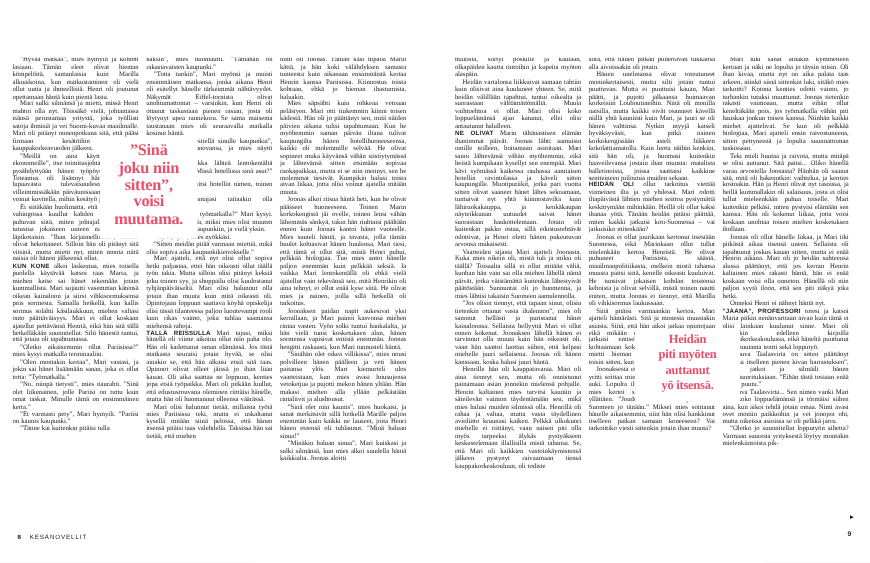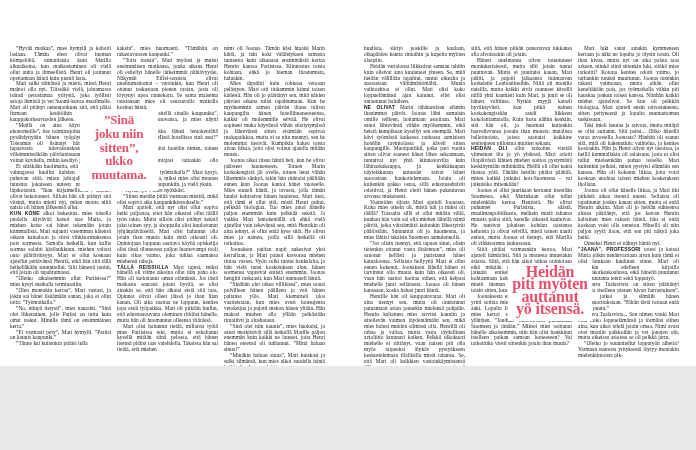--- a/index.html
+++ b/index.html
@@ -1,34 +1,34 @@
 <!DOCTYPE html>
 <html lang="fi"><head>
 <meta charset="utf-8">
 <style>
   html,body{margin:0;padding:0;}
   body{background:#e9e9e9;font-family:"Liberation Serif",serif;}
-  .spread{position:relative;width:696px;height:366px;background:#ffffff;overflow:hidden;margin:0 auto;}
+  .spread{position:relative;width:696px;height:450px;background:#ffffff;overflow:hidden;margin:0 auto;}
   .page{position:absolute;top:0;width:348px;height:450px;}
   #page-left{left:0;}
   #page-right{left:348px;}
 
   .col{position:absolute;top:46px;width:101px;height:372px;overflow:hidden;
        text-align:justify;font-size:5.4px;line-height:5.9px;color:#1d1c1b;
        font-family:"Liberation Serif",serif;word-spacing:0.2px;}
   #col1{left:10px;} #col2{left:117px;} #col3{left:224px;}
   #col4{left:16px;} #col5{left:123px;} #col6{left:230px;}
   .col p{margin:0;text-indent:6px;}
   .col p.noindent{text-indent:0;}
   .lead{font-weight:bold;font-family:"Liberation Sans",sans-serif;font-size:5px;letter-spacing:.15px;}
 
   .pull-quote{position:absolute;background:#ffffff;text-align:center;
       font-family:"Liberation Serif",serif;font-weight:bold;letter-spacing:-0.2px;}
   #pq-left{left:80px;top:110px;width:78px;height:78px;font-size:13px;line-height:13.8px;padding-top:3px;}
-  #pq-right{left:160px;top:263px;width:84px;height:55px;font-size:16px;line-height:12.3px;padding-top:3px;}
+  #pq-right{left:160px;top:263px;width:84px;height:55px;font-size:10px;line-height:12.3px;padding-top:3px;}
 
   .footer{position:absolute;font-family:"Liberation Sans",sans-serif;color:#191919;}
   #footer-left{left:14px;top:427px;font-size:5px;letter-spacing:.7px;}
   #footer-left .num{font-weight:bold;margin-right:7px;letter-spacing:0;}
   #continue-arrow{left:331px;top:411px;font-size:5px;color:#111;}
   #footer-right{left:330px;top:425px;font-size:5.5px;font-weight:bold;}
 </style>
 </head>
 <body>
 
@@ -67,21 +67,21 @@
         <p>Joonas alkoi riisua häntä heti, kun he olivat päässeet huoneeseen. Toinen Marin korkokengistä jäi ovelle, toinen lensi vähän lähemmäs sänkyä, takin hän riuhtaisi päältään ennen kuin Joonas kantoi hänet vuoteelle. Mies suuteli häntä, ja tavasta, jolla tämän huulet kohtasivat hänen huulensa, Mari tiesi, että tämä ei ollut sitä, mistä Henri puhui, pelkkää biologiaa. Tuo mies antoi hänelle paljon enemmän kuin pelkkää seksiä. Ja vaikka Mari lentokentällä oli ehkä vielä ajatellut vain tekevänsä sen, mitä Henrikin oli aina tehnyt, ei ollut enää kyse siitä. He olivat mies ja nainen, joilla sillä hetkellä oli tarkoitus.</p>
         <p>Joonaksen paidan napit aukesivat yksi kerrallaan, ja Mari painoi kasvonsa miehen rintaa vasten. Vyön solki tuntui hankalalta, ja hän vielä tunsi kosketuksen alun, hänen sormensa vapisivat entistä enemmän. Joonas hengitti raskaasti, kun Mari tunnusteli häntä.</p>
         <p>”Sinähän olet oikea villikissa”, mies nousi polvilleen hänen päälleen ja veti hänen paitansa ylös. Mari kiemurteli ulos vaatteistaan, kun mies avasi housujensa vetoketjua ja pujotti mekon hänen yltään. Hän makasi miehen alla yllään pelkästään rintaliivit ja alushousut.</p>
         <p>”Sinä olet niin kaunis”, mies huokaisi, ja sanat merkitsivät sillä hetkellä Marille paljon enemmän kuin kaikki ne lauseet, joita Henri hänen eteensä oli tuhlannut. ”Minä haluan sinua!”</p>
         <p>”Minäkin haluan sinua”, Mari kuiskasi ja sulki silmänsä, kun mies alkoi suudella häntä kaikkialta. Joonas aloitti</p>
       </div>
     <div class="pull-quote" id="pq-left" style="color: rgb(233, 80, 108);">
         <div>”Sinä</div>
         <div>joku niin</div>
         <div>sitten”,</div>
-        <div>ukko</div>
+        <div>voisi</div>
         <div>muutama.</div>
       </div>
     <div class="footer" id="footer-left">
       <span class="num">8</span><span>KESÄNOVELLIT</span>
     </div>
   </div>
 
   <div class="page" id="page-right">
     <div class="col" id="col4" style="color: rgb(29, 28, 27);">
         <p class="noindent">huulista, siirtyi poskille ja kaulaan, olkapäiden kautta rintoihin ja kupeita myöten alaspäin.</p>

